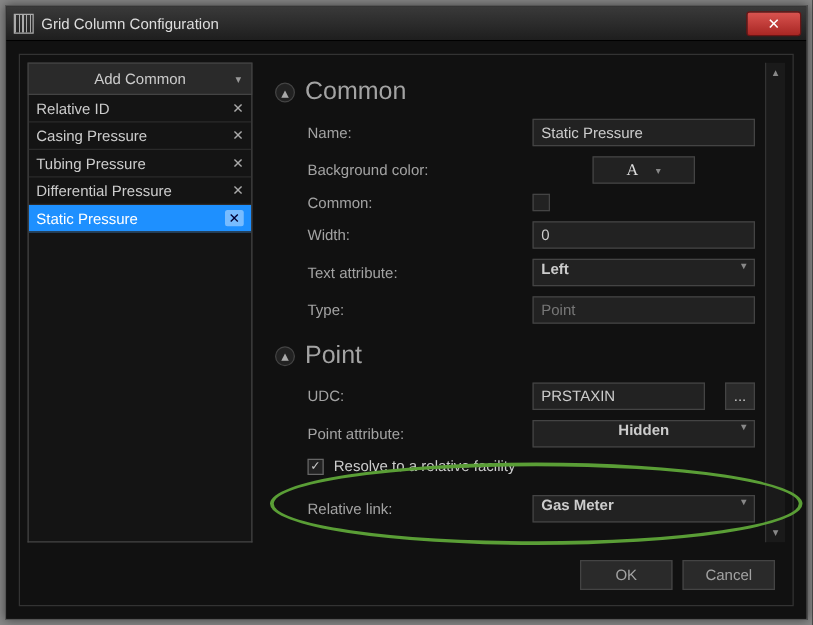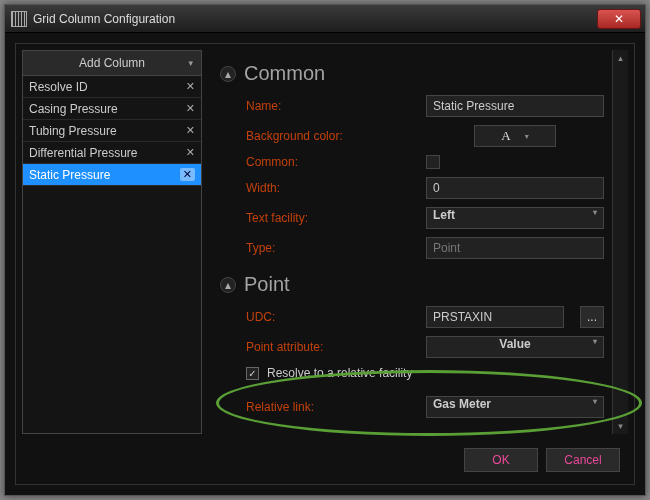--- a/index.html
+++ b/index.html
@@ -22,62 +22,62 @@
   .col-item.sel .x { color: #003; background: rgba(255,255,255,0.4); padding: 0 3px; border-radius: 2px; }
   .right-pane { position: absolute; left: 196px; right: 6px; top: 6px; bottom: 50px; overflow: hidden; }
   .scrollbar { position: absolute; right: 0; top: 0; bottom: 0; width: 16px; background: #1a1a1a; border-left: 1px solid #333; display: flex; flex-direction: column; align-items: center; }
   .scrollbar .arrow { width: 14px; height: 14px; margin: 1px; display: flex; align-items: center; justify-content: center; font-size: 9px; color: #888; cursor: pointer; }
   .scrollbar .track { flex: 1; width: 100%; }
   .content { position: absolute; left: 0; right: 16px; top: 0; bottom: 0; padding: 6px 8px; color: #ccc; }
   .section-head { display: flex; align-items: center; gap: 8px; margin: 6px 0 10px 0; }
   .collapse { width: 16px; height: 16px; border: 1px solid #444; border-radius: 8px; background: #222; display: flex; align-items: center; justify-content: center; font-size: 9px; color: #aaa; cursor: pointer; }
   .section-title { font-size: 20px; color: #a3a3a3; }
   .form { display: grid; grid-template-columns: 180px 1fr; row-gap: 8px; align-items: center; margin-left: 26px; margin-bottom: 14px; }
-  .form label { color: #c2410c; }
+  .form label { color: #a3a3a3; }
   .txt-input { height: 22px; background: #222; border: 1px solid #444; color: #ccc; padding: 0 6px; width: 100%; }
   .txt-input.ro { color: #777; }
   .combo { height: 22px; background: #222; border: 1px solid #444; color: #ccc; padding: 0 6px; width: 100%; display: flex; align-items: flex-start; justify-content: space-between; cursor: pointer; font-weight: bold; }
   .combo .chev, .color-swatch .chev { font-size: 8px; color: #888; }
   .color-swatch { width: 82px; height: 22px; background: #222; border: 1px solid #444; display: flex; align-items: center; justify-content: center; gap: 14px; margin: 0 auto; cursor: pointer; }
   .color-swatch .A { font-family: serif; color: #ddd; font-size: 13px; }
   .hidden-box { width: 14px; height: 14px; border: 1px solid #444; background: #222; cursor: pointer; }
   .udc-row { display: flex; gap: 16px; width: 100%; }
   .udc-row .txt-input { flex: 1; }
   .dots { width: 24px; height: 22px; background: #2a2a2a; border: 1px solid #444; color: #ccc; display: flex; align-items: center; justify-content: center; cursor: pointer; }
   .check-row { grid-column: 1 / span 2; display: flex; align-items: center; gap: 8px; }
   .check { width: 13px; height: 13px; border: 1px solid #666; background: #222; color: #ccc; font-size: 10px; line-height: 11px; text-align: center; cursor: pointer; }
   .empty-cell { }
   .highlight-ellipse { position: absolute; left: 200px; top: 326px; width: 426px; height: 66px; border: 3px solid #5a9e36; border-radius: 50%; pointer-events: none; }
   .btn-row { position: absolute; right: 14px; bottom: 12px; display: flex; gap: 8px; }
-  .btn { width: 74px; height: 24px; background: #2a2a2a; border: 1px solid #444; color: #ec4899; display: flex; align-items: center; justify-content: center; cursor: pointer; }
+  .btn { width: 74px; height: 24px; background: #2a2a2a; border: 1px solid #444; color: #a3a3a3; display: flex; align-items: center; justify-content: center; cursor: pointer; }
   .center-cell { display:flex; justify-content:center; }
 </style>
 </head>
 <body>
 
 <div class="window">
   <div class="titlebar">
     <span class="icon"></span>
     <span class="title">Grid Column Configuration</span>
     <div class="close">
       <span>✕</span>
     </div>
   </div>
 
   <div class="body">
     <div class="inner">
 
       <div class="left-pane">
         <div class="add-col">
-          <span>Add Column</span>
+          <span>Add Common</span>
           <span class="chev">▾</span>
         </div>
         <div class="col-list">
           <div class="col-item">
-            <span class="txt">Resolve ID</span>
+            <span class="txt">Relative ID</span>
             <span class="x">✕</span>
           </div>
           <div class="col-item">
             <span class="txt">Casing Pressure</span>
             <span class="x">✕</span>
           </div>
           <div class="col-item">
             <span class="txt">Tubing Pressure</span>
             <span class="x">✕</span>
           </div>
@@ -114,21 +114,21 @@
             </div>
 
             <label>Common:</label>
             <div>
                 <div class="hidden-box"></div>
               </div>
 
             <label>Width:</label>
             <input class="txt-input" value="0" style="">
 
-            <label>Text facility:</label>
+            <label>Text attribute:</label>
             <div class="combo">
               <span>Left</span>
               <span class="chev">▾</span>
             </div>
 
             <label>Type:</label>
             <input class="txt-input ro" readonly="" value="Point" style="">
           </div>
 
           <div class="section-head">
@@ -139,21 +139,21 @@
           </div>
           <div class="form">
             <label>UDC:</label>
             <div class="udc-row">
               <input class="txt-input" value="PRSTAXIN" style="">
               <div class="dots">...</div>
             </div>
 
             <label>Point attribute:</label>
             <div class="combo" style="justify-content:center; position:relative;">
-              <span>Value</span>
+              <span>Hidden</span>
               <span class="chev" style="position:absolute; right:6px;">▾</span>
             </div>
 
             <div class="check-row">
               <div class="check">✓</div>
               <span>Resolve to a relative facility</span>
             </div>
             <div class="empty-cell"></div>
               <div class="empty-cell"></div>
 

